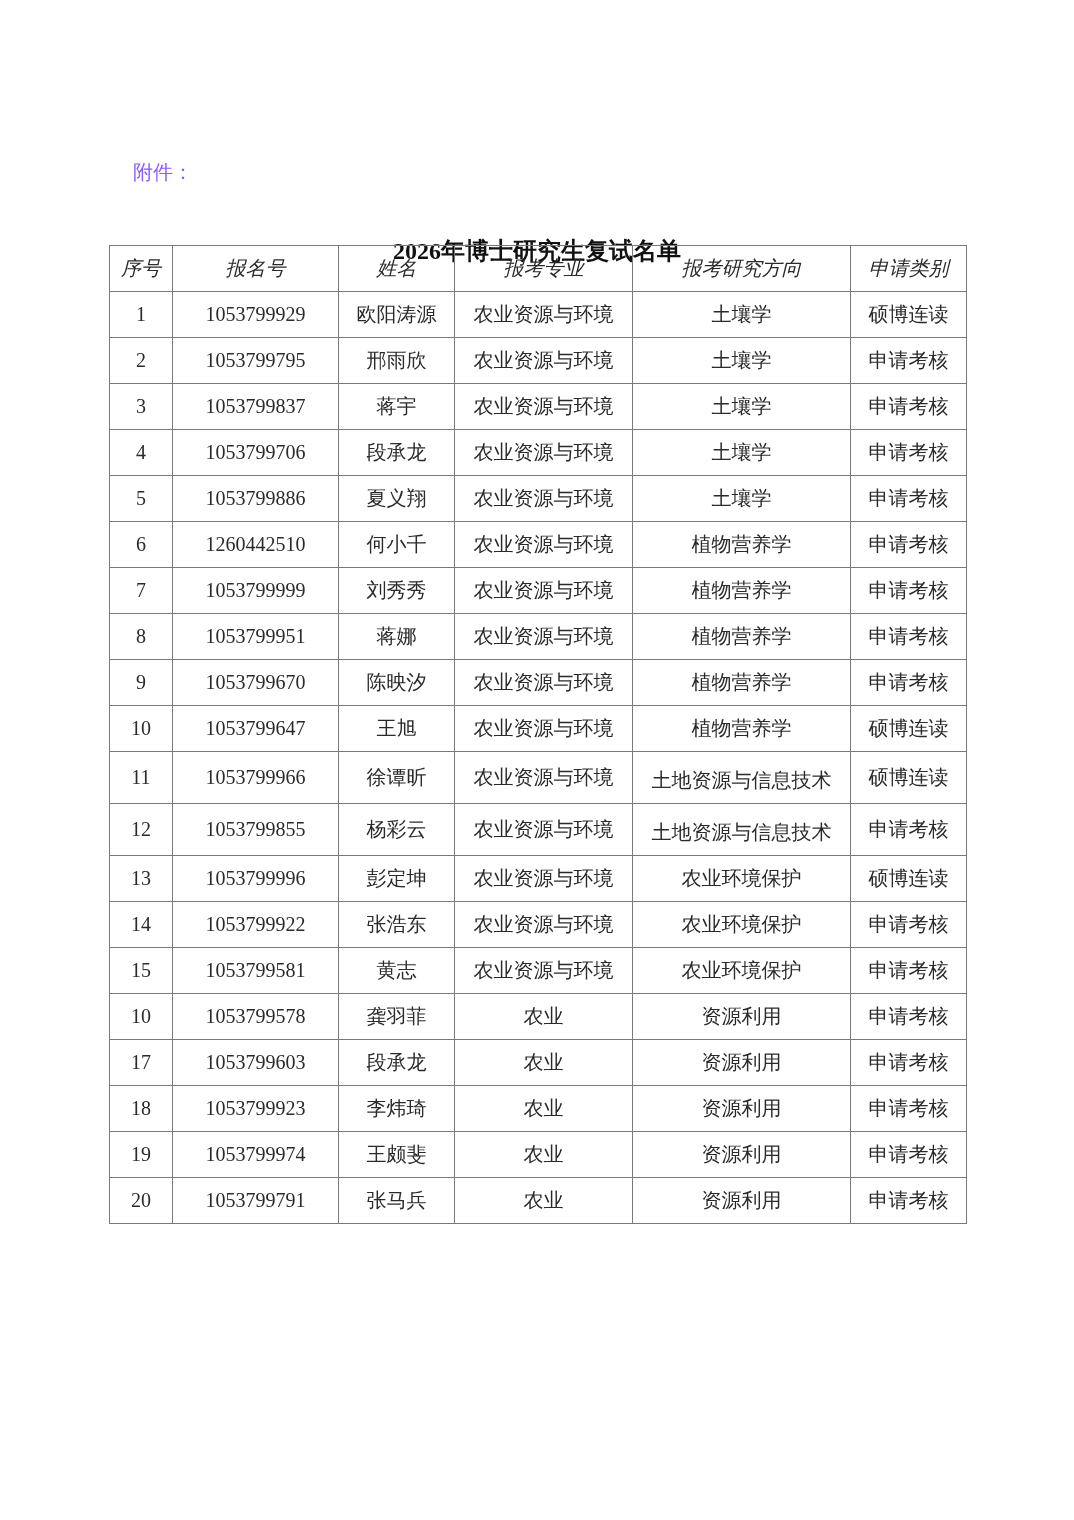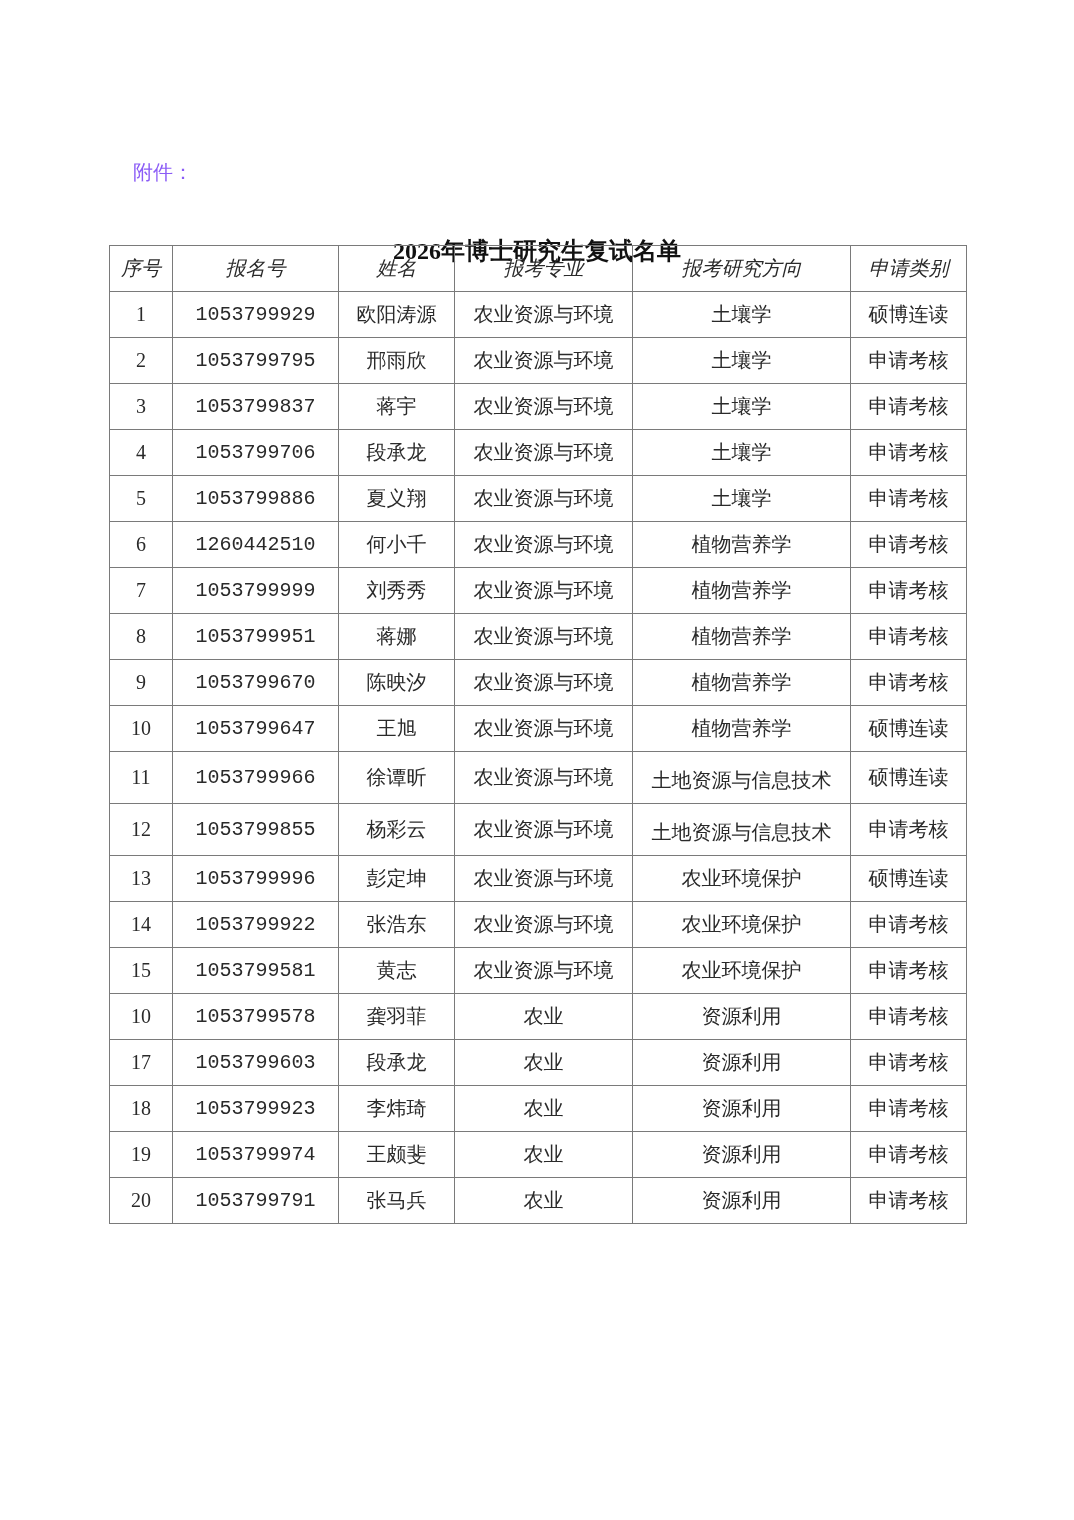--- a/index.html
+++ b/index.html
@@ -67,21 +67,21 @@
     .col-reg { width: 166px; }
     .col-name { width: 116px; }
     .col-major { width: 178px; }
     .col-dir { width: 218px; }
     .col-type { width: 116px; }
     td.seq {
       font-family: "Liberation Serif", "DejaVu Serif", serif;
       font-size: 21px;
     }
     td.reg {
-      font-family: Liberation Mono, monospace;
+      font-family: Liberation Serif, serif;
       font-size: 17px;
       color: #1a1a1a;
     }
     .dir-wide { padding-top: 6px !important; }
     th.dir-head { padding-top: 6px; margin-left: 32px; }
   </style>
 </head>
 <body>
 
 <div class="attachment-label">附件：</div>

